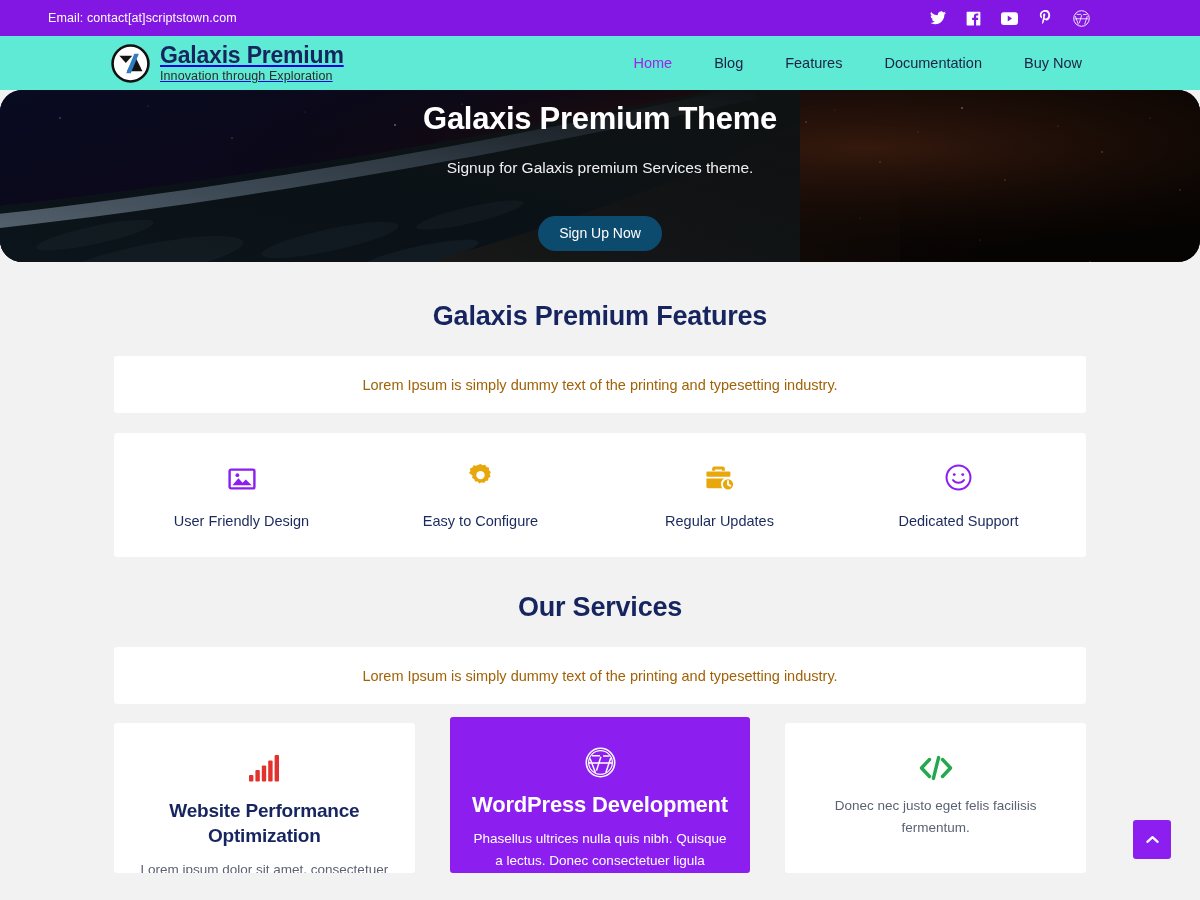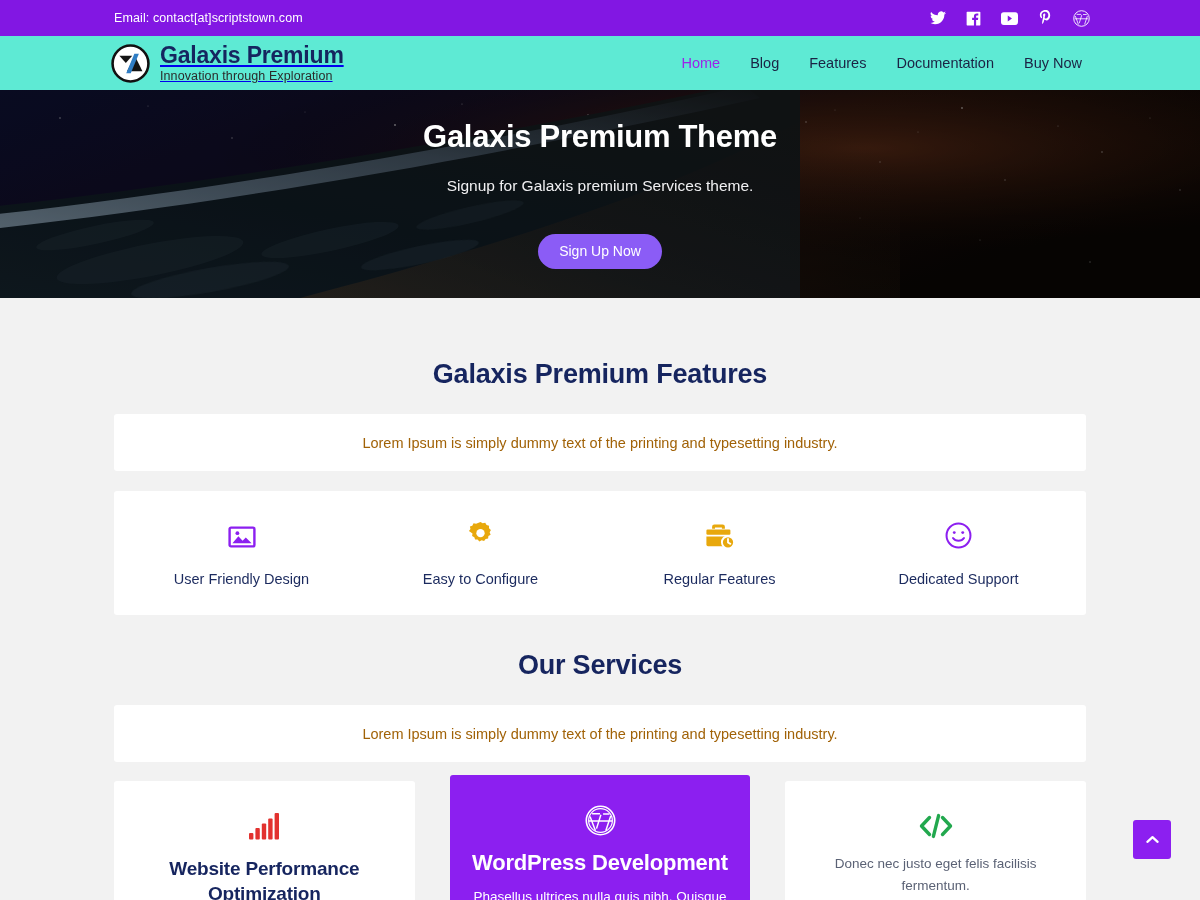--- a/index.html
+++ b/index.html
@@ -8,21 +8,21 @@
     font-family: "Liberation Sans", sans-serif;
     background:#f2f2f2;
     color:#1b2a5e;
     overflow:hidden;
   }
 
   
   .topbar{
     height:36px; background:#8217e3;
     display:flex; align-items:center;
-    padding:0 110px 0 114px;
+    padding:0 110px 0 48px;
     color:#fff;
   }
   .topbar-email{ font-size:12.5px; letter-spacing:.1px; white-space:nowrap; }
   .topbar-social{ margin-left:auto; display:flex; align-items:center; gap:19px; }
   .soc{ width:17px; height:17px; display:flex; align-items:center; justify-content:center; color:#fff; }
   .soc svg{ display:block; }
 
   
   .header{
     height:54px; background:#5eead4;
@@ -32,51 +32,51 @@
   }
   .brand{ display:flex; align-items:center; gap:9px; }
   .brand-mark{ width:41px; height:41px; flex:0 0 41px; }
   .brand-text{ display:flex; flex-direction:column; justify-content:center; line-height:1; }
   .brand-title{
     font-size:23px; font-weight:bold; color:#15255f;
     letter-spacing:-.2px; line-height:1.05;
   }
   .brand-tag{ font-size:12.5px; color:#2b2b2b; margin-top:3px; letter-spacing:.1px; }
 
-  .nav{ margin-left:auto; display:flex; align-items:center; gap:30px; }
+  .nav{ margin-left:auto; display:flex; align-items:center; gap:42px; }
   .nav a{ font-size:14.5px; color:#1b2344; text-decoration:none; white-space:nowrap; }
   .nav a.active{ color:#9b25e8; }
 
   
   .hero{
-    position:relative; height:208px; overflow:hidden;
+    position:relative; height:172px; overflow:hidden;
     background:#0a0a10;
-    display:flex; flex-direction:column; align-items:center; justify-content:center;
+    display:flex; flex-direction:column; align-items:center; justify-content:center;border-radius:22px;
   }
   .hero-bg{ position:absolute; inset:0; }
   .hero-inner{ position:relative; z-index:3; text-align:center; width:100%; }
   .hero-title{
     font-size:31px; font-weight:bold; color:#fff; letter-spacing:-.3px;
   }
   .hero-sub{ font-size:15.5px; color:#f0f0f2; margin-top:22px; }
   .hero-btn{
     display:inline-block; margin-top:39px;
-    background:#8b5cf6; color:#fff; border:0;
+    background:#0c4a6e; color:#fff; border:0;
     font-family:inherit; font-size:14px;
     padding:9px 21px; border-radius:19px; cursor:pointer;
     line-height:1.15;
   }
 
   
   .section{ padding:0 114px; }
   .sec-title{
     text-align:center; font-size:27px; font-weight:bold;
     color:#16255f; letter-spacing:-.2px;
   }
-  .sec-title.features{ padding-top:61px; }
+  .sec-title.features{ padding-top:39px; }
   .sec-title.services{ padding-top:35px; }
 
   .panel{
     background:#fff; border-radius:3px;
     margin-top:24px;
     display:flex; align-items:center; justify-content:center;
   }
   .panel-lead{ height:57px; }
   .panel-lead p{ font-size:14.5px; color:#a16207; }
 
@@ -309,21 +309,21 @@
       <div class="feat">
         <span class="feat-ico">
           <svg width="30" height="26" viewBox="0 0 30 26" fill="#e8a80c">
             <path d="M9.4 1.5h8.2a2.3 2.3 0 012.3 2.3v2h-3V4.4H10v1.4H7.1v-2A2.3 2.3 0 019.4 1.5z"></path>
             <rect x="1.4" y="6.6" width="24" height="5.2" rx="1.2"></rect>
             <path d="M1.4 13.4h24v8.2a1.6 1.6 0 01-1.6 1.6H3a1.6 1.6 0 01-1.6-1.6z"></path>
             <circle cx="23" cy="19.3" r="6.1" fill="#e8a80c" stroke="#fff" stroke-width="1.9"></circle>
             <path d="M23 15.9v3.6l2.4 1.4" stroke="#fff" stroke-width="1.8" fill="none" stroke-linecap="round"></path>
           </svg>
         </span>
-        <span class="feat-label">Regular Features</span>
+        <span class="feat-label">Regular Updates</span>
       </div>
 
       <div class="feat">
         <span class="feat-ico">
           <svg width="27" height="27" viewBox="0 0 28 28" fill="none" stroke="#8c1ff0" stroke-width="2.1">
             <circle cx="14" cy="14" r="12.4"></circle>
             <circle cx="9.6" cy="11" r="1.5" fill="#8c1ff0" stroke="none"></circle>
             <circle cx="18.4" cy="11" r="1.5" fill="#8c1ff0" stroke="none"></circle>
             <path d="M8.3 16.6a7 7 0 0011.4 0" stroke-linecap="round"></path>
           </svg>

